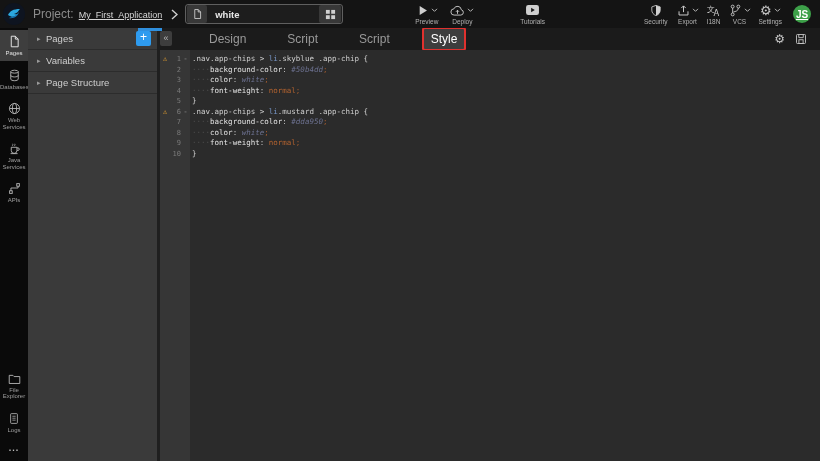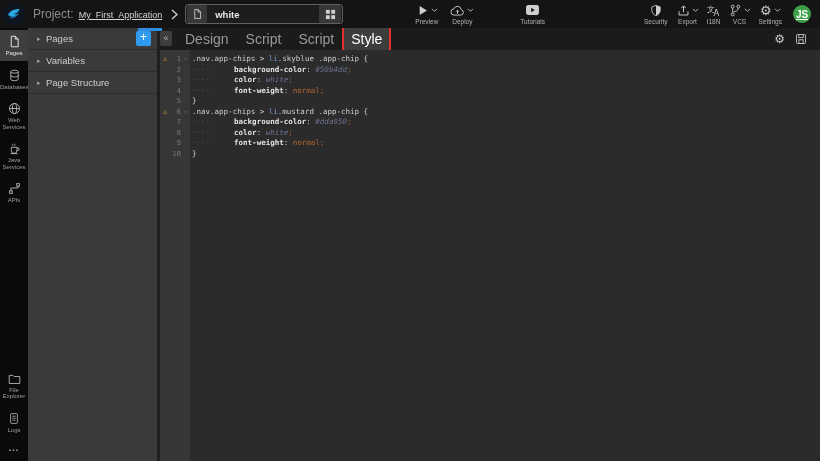--- a/index.html
+++ b/index.html
@@ -45,38 +45,38 @@
   .panel-label { font-size:9.5px; color:#cfcfcf; }
   .add-btn { margin-left:auto; margin-right:6px; width:15px; height:15px; background:#2e9bef; border-radius:2px; color:#fff; font-size:12px; line-height:13px; text-align:center; cursor:pointer; }
   .panel-rest { flex:1; background:#3a3a3a; }
 
   .divider { width:3px; background:#1f1f1f; }
 
   
   .main { flex:1; display:flex; flex-direction:column; min-width:0; background:#2b2b2b; }
   .tabbar { flex:0 0 22px; background:#1b1b1b; display:flex; align-items:center; padding-left:18px; position:relative; }
   .collapse-btn { position:absolute; left:0; top:3px; width:12px; height:15px; background:#3d3d3d; border-radius:2px; color:#b5b5b5; font-size:9px; line-height:14px; text-align:center; cursor:pointer; }
-  .tab { padding:3px 7px; margin-right:3px; font-size:14px; color:#999; cursor:pointer; border-radius:1px; }
+  .tab { padding:3px 7px; margin-right:3px; font-size:12px; color:#999; cursor:pointer; border-radius:1px;margin-left:24px; }
   .tab.active { background:#3d3d3d; color:#fff; }
   .tab.annotated { box-shadow:0 0 0 2px #e0312e; }
   .tabbar-right { margin-left:auto; display:flex; align-items:center; gap:10px; margin-right:13px; }
   .tabbar-right .icon-btn { cursor:pointer; display:flex; align-items:center; }
 
   
   .editor { flex:1; position:relative; padding-top:4px; background:#2b2b2b; }
   .gutter-bg { position:absolute; left:0; top:0; bottom:0; width:30px; background:#363636; }
   .code-lines { position:relative; }
   .code-line { display:flex; align-items:center; height:10.5px; font-family:"DejaVu Sans Mono", monospace; font-size:7.5px; line-height:10.5px; white-space:pre; }
   .g-warn { width:10px; text-align:center; font-size:7px; color:#eca42e; flex:0 0 10px; }
   .g-num { width:11px; text-align:right; color:#7b7b7b; font-size:7px; flex:0 0 11px; }
   .g-fold { width:9px; text-align:center; color:#8c8c8c; flex:0 0 9px; cursor:pointer; }
   .code-text { padding-left:2px; }
   .tok-sel, .tok-op, .tok-brace { color:#cfcfcf; }
   .tok-tag { color:#7897c8; }
-  .tok-prop { color:#e3e3e3; font-weight:bold;margin-left:24px; }
+  .tok-prop { color:#e3e3e3; font-weight:normal; }
   .tok-colon { color:#c0c0c0; }
   .tok-val { color:#6c7190;font-style:italic; }
   .tok-kw { color:#b4632f; }
   .tok-semi { color:#a05a2e; }
   .tok-ws { color:#4e4e4e; }
 
   .active-page-indicator { position:absolute; left:138px; top:28px; width:24px; height:3px; background:#2f8fde; z-index:4; }
 
   svg { display:block; }
 </style>

